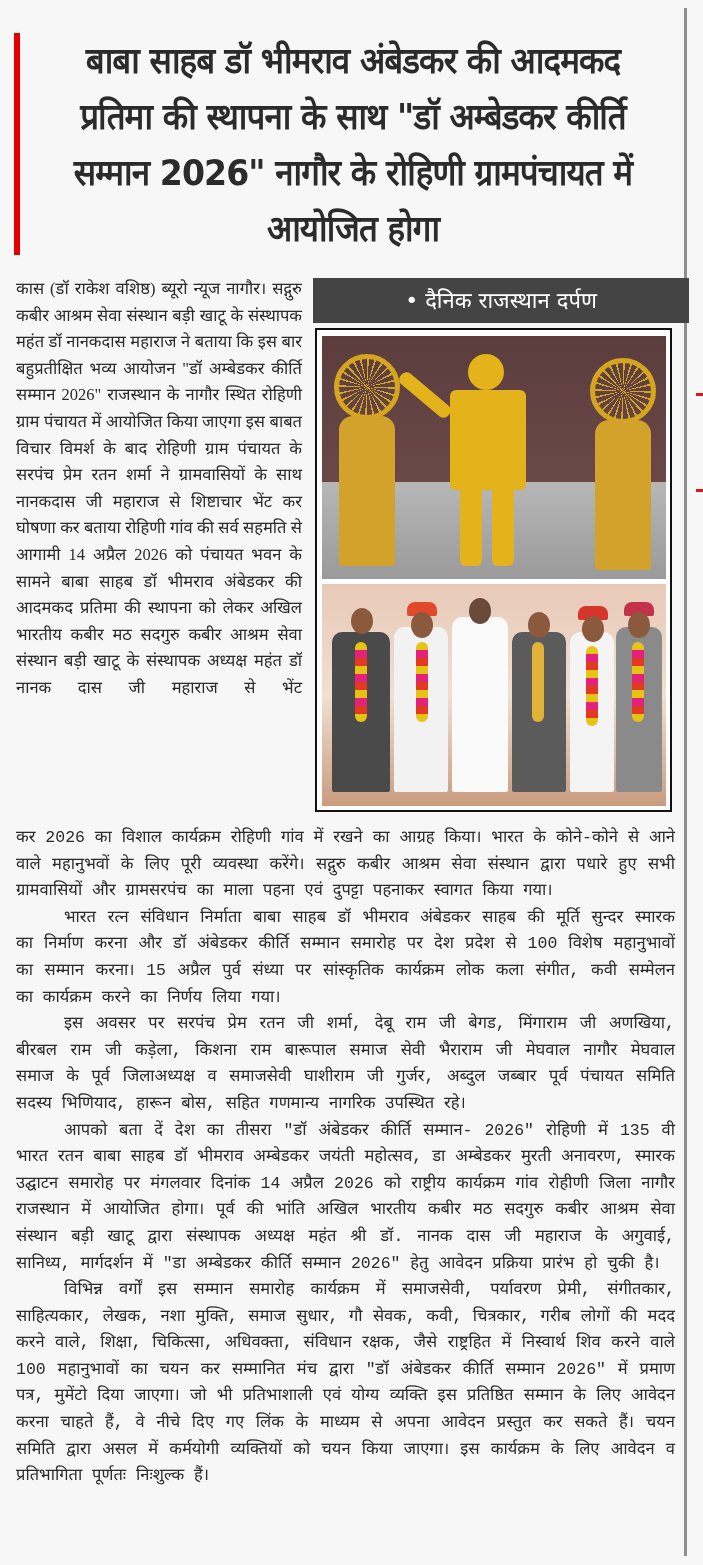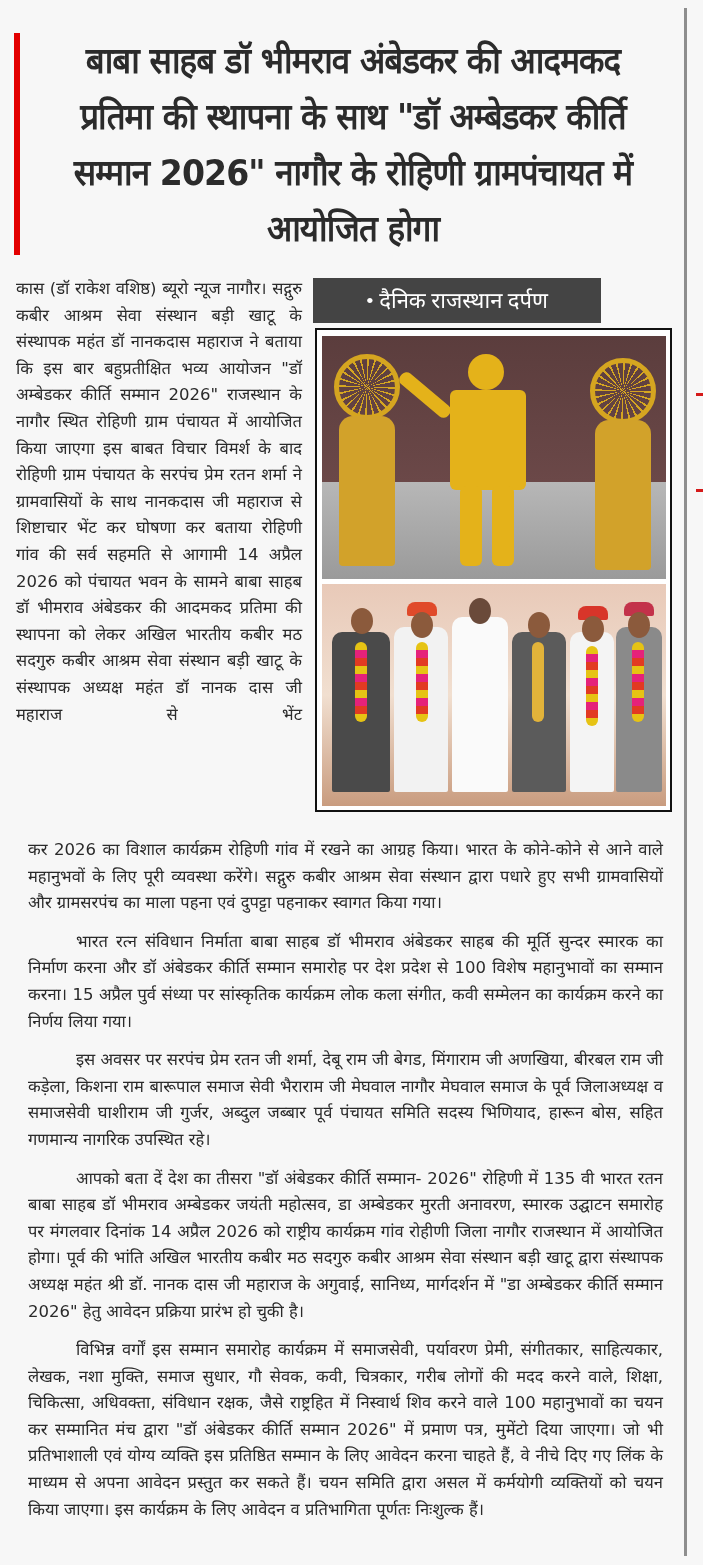--- a/index.html
+++ b/index.html
@@ -12,24 +12,24 @@
   .headline-bar { position:absolute; left:14px; top:33px; width:6px; height:222px; background:#e30000; }
   .headline {
     position:absolute; left:28px; top:33px; width:650px; margin:0;
     font-family:"DejaVu Sans", sans-serif; font-weight:bold; font-size:36px; line-height:56px;
     text-align:center; color:#2b2b2b; letter-spacing:-1px; transform:scaleX(0.92); transform-origin:center top;
   }
   .col-text {
     position:absolute; left:16px; top:276px; width:286px; margin:0;
     font-size:16.5px; line-height:26.6px; text-align:justify; text-align-last:justify; color:#2a2a2a;
   }
-  .col-text .last { text-align-last:left; }
+  .col-text .last { text-align-last:left;font-family:Liberation Serif, serif; }
   .source-bar {
-    position:absolute; left:313px; top:278px; width:288px; height:45px; background:#444;
-    color:#fff; font-size:22px; line-height:45px; text-align:center;font-family:Liberation Serif, serif;
+    position:absolute; left:313px; top:278px; width:376px; height:45px; background:#444;
+    color:#fff; font-size:22px; line-height:45px; text-align:center;
   }
   .photo-frame {
     position:absolute; left:315px; top:328px; width:357px; height:484px;
     border:2px solid #111; background:#fff; box-sizing:border-box;
   }
   .photo { position:absolute; left:5px; width:344px; overflow:hidden; }
   .photo1 { top:6px; height:243px; background:linear-gradient(#5b3d3d 0, #6b4848 60%, #b7b7b7 60%, #9a9a9a 100%); }
   .photo2 { top:254px; height:222px; background:linear-gradient(#e8c9b8 0%, #f1dfd0 50%, #c99c7f 100%); }
   .statue-body { position:absolute; background:#e4b21a; border-radius:6px; }
   .chakra { position:absolute; width:66px; height:66px; border-radius:50%; border:5px solid #d5a520; box-sizing:border-box;
@@ -37,21 +37,21 @@
   .lion { position:absolute; width:56px; background:#d2a22a; border-radius:14px 14px 4px 4px; }
   .person { position:absolute; bottom:14px; border-radius:10px 10px 2px 2px; }
   .head { position:absolute; width:22px; height:26px; border-radius:50%; background:#8b5a3c; }
   .turban { position:absolute; width:30px; height:14px; border-radius:8px 8px 2px 2px; }
   .garland { position:absolute; width:12px; height:80px; border-radius:6px;
              background:repeating-linear-gradient(#e6c314 0 8px, #e5227a 8px 16px, #e23a22 16px 24px); }
   .body-text {
     position:absolute; left:16px; top:825px; width:659px; margin:0;
     font-size:16.5px; line-height:26.6px; text-align:justify; color:#2a2a2a;
   }
-  .body-text p { margin:12px; }
+  .body-text p { margin:0;font-family:Liberation Mono, monospace; }
   .indent { text-indent:48px; }
 </style>
 </head>
 <body>
 
 <div class="right-rule"></div>
 <div class="red-mark" style="top:393px"></div>
 <div class="red-mark" style="top:489px"></div>
 
 <div class="headline-bar"></div>

